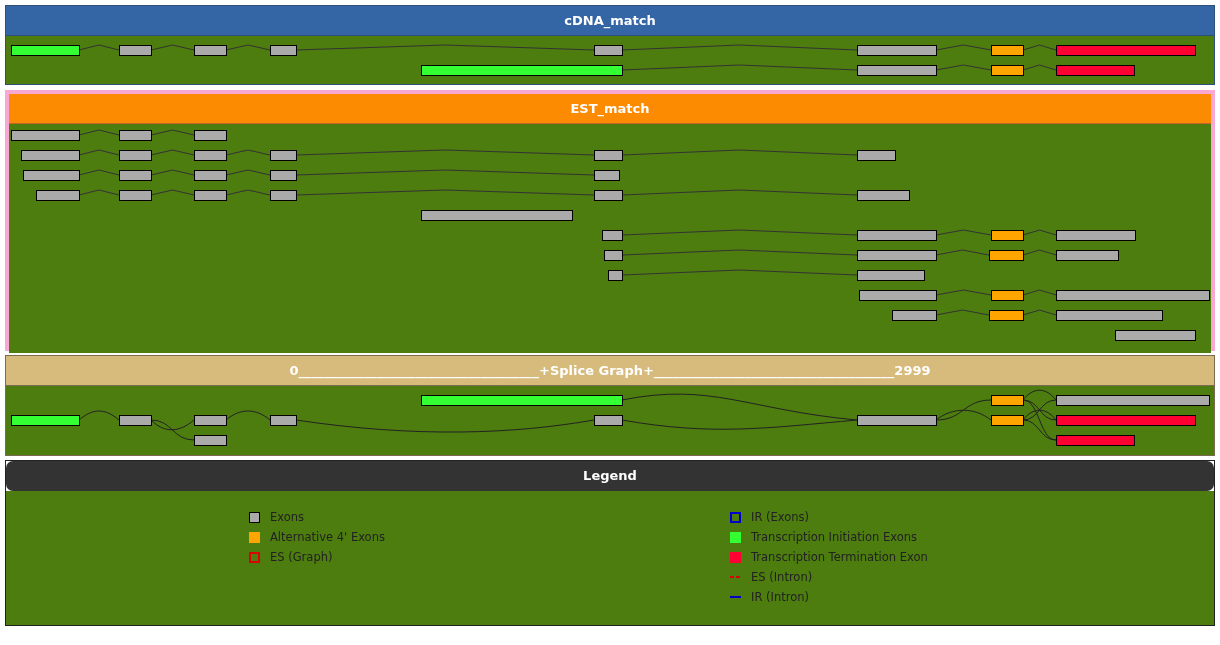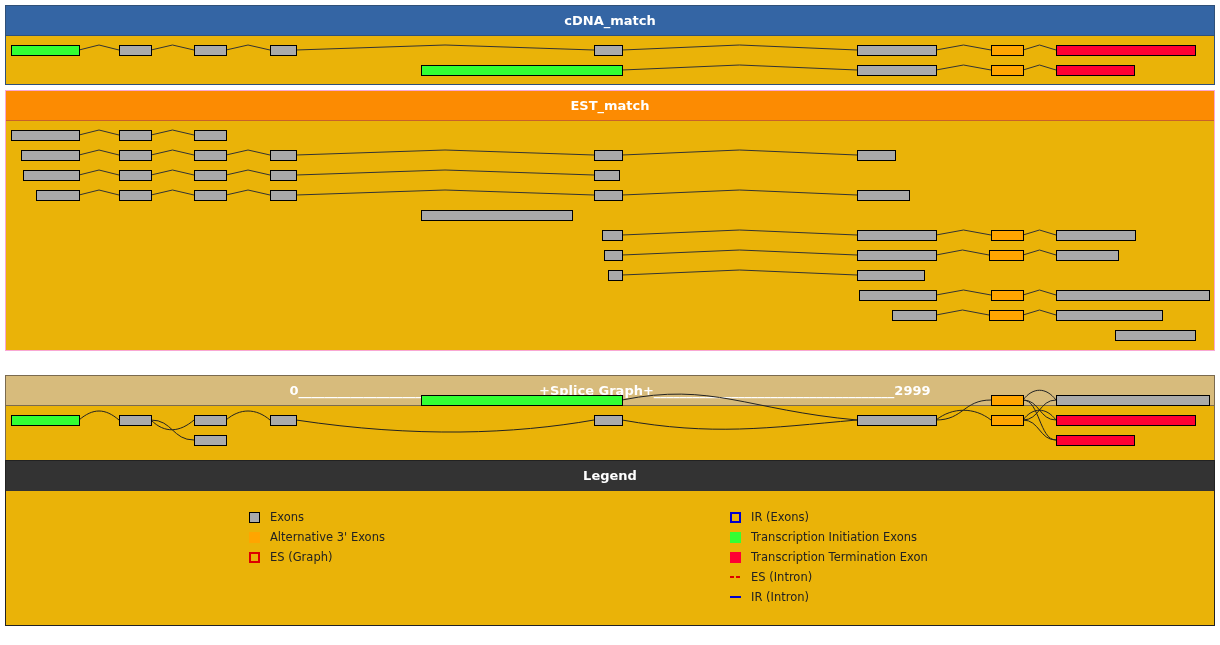--- a/index.html
+++ b/index.html
@@ -1,32 +1,32 @@
 <!DOCTYPE html>
 <html><head>
 <meta charset="utf-8">
 <style>
   html, body { margin: 0; padding: 0; background: #ffffff; }
   body { width: 1220px; height: 645px; position: relative; overflow: hidden;
          font-family: "DejaVu Sans", sans-serif; }
   .panel { position: absolute; left: 5px; width: 1210px; box-sizing: border-box; }
   .panel-header { height: 30px; line-height: 30px; text-align: center; color: #ffffff;
                   font-size: 13px; font-weight: bold; box-sizing: border-box; }
-  .panel-body { position: relative; background: #eab308; box-sizing: border-box; }
+  .panel-body { position: relative; background: #4d7c0f; box-sizing: border-box; }
   #cdna { top: 5px; height: 80px; border: 1px solid #2f5078; }
   #cdna .panel-header { background: #3465a4; border-bottom: 1px solid #2f5078; }
   #cdna .panel-body { height: 48px; }
-  #est { top: 90px; height: 261px; border: 1px solid #f9a8d4; }
+  #est { top: 90px; height: 261px; border: 4px solid #f9a8d4; }
   #est .panel-header { background: #fc8b02; border-bottom: 1px solid #c8622a; }
   #est .panel-body { height: 229px; }
-  #splice { top: 355px; height: 101px; border: 1px solid #7a6a50; margin-top: 20px; }
+  #splice { top: 355px; height: 101px; border: 1px solid #7a6a50; }
   #splice .panel-header { background: #d7bb7c; border-bottom: 1px solid #7a6a50; font-size: 13px; }
   #splice .panel-body { height: 69px; }
   #legend { top: 460px; height: 166px; border: 1px solid #222222; }
-  #legend .panel-header { background: #333333; }
+  #legend .panel-header { background: #333333; border-radius: 7px; }
   #legend .panel-body { height: 134px; }
   svg.track { position: absolute; left: 0; top: 0; width: 1220px; height: 645px; pointer-events: none; }
   svg.track rect, svg.track path, svg.track polyline { pointer-events: auto; }
   .legend-col { position: absolute; top: 16px; }
   .legend-item { height: 20px; display: flex; align-items: center; font-size: 11.5px; color: #222222; }
   .swatch { width: 11px; height: 11px; box-sizing: border-box; margin-right: 10px; flex: none; }
   .sw-line { width: 11px; height: 2px; margin-right: 10px; flex: none; }
 </style>
 </head>
 <body>
@@ -49,21 +49,21 @@
 <div class="panel" id="legend">
   <div class="panel-header">Legend</div>
   <div class="panel-body">
     <div class="legend-col" id="legend-left" style="left:243px;">
         <div class="legend-item">
           <span class="swatch" style="background: rgb(170, 170, 170); border: 1px solid rgb(0, 0, 0);"></span>
           <span>Exons</span>
         </div>
         <div class="legend-item">
           <span class="swatch" style="background: rgb(255, 165, 0);"></span>
-          <span>Alternative 3' Exons</span>
+          <span>Alternative 4' Exons</span>
         </div>
         <div class="legend-item">
           <span class="swatch" style="border: 2px dashed rgb(221, 0, 0);"></span>
           <span>ES (Graph)</span>
         </div>
       </div>
     <div class="legend-col" id="legend-right" style="left:724px;">
         <div class="legend-item">
           <span class="swatch" style="border: 2px solid rgb(0, 0, 204);"></span>
           <span>IR (Exons)</span>

